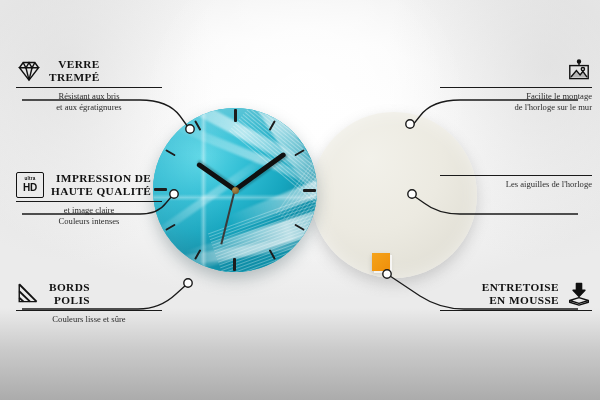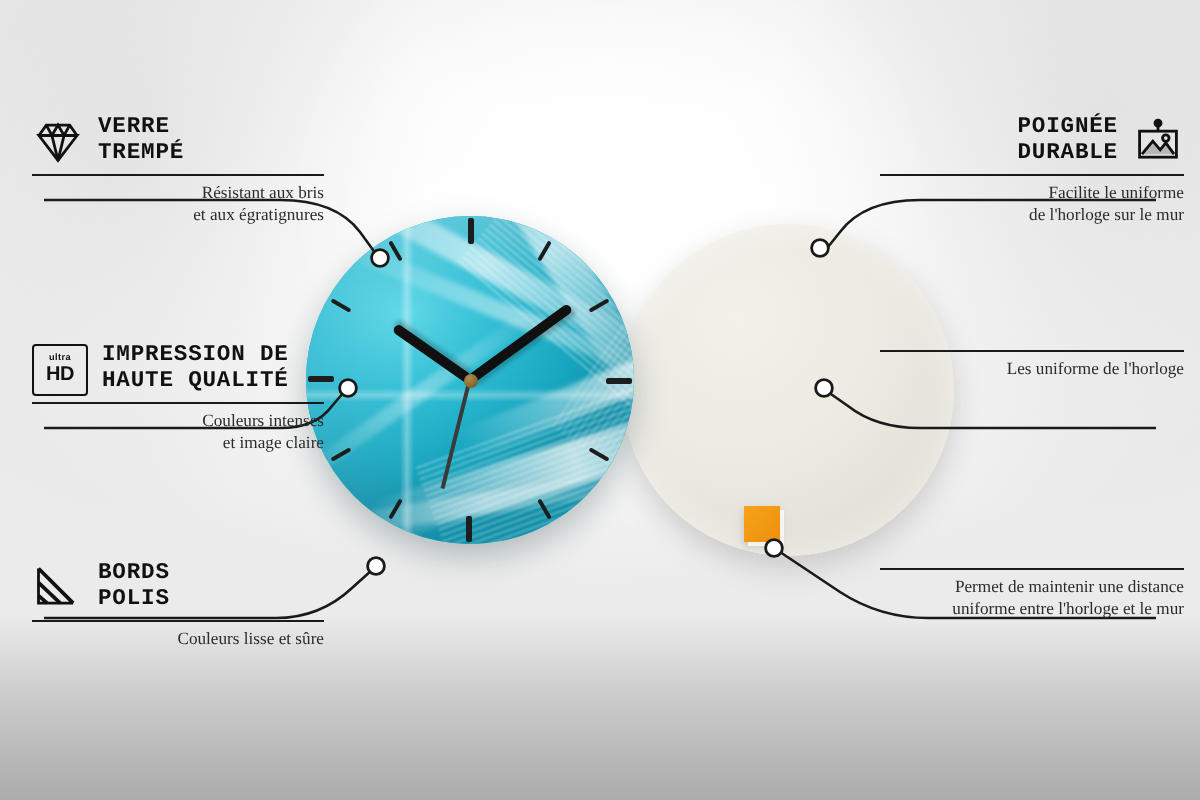--- a/index.html
+++ b/index.html
@@ -123,32 +123,33 @@
     box-shadow: 2px 2px 0 rgba(255,255,255,.75), 0 2px 4px rgba(120,120,120,.35);
   }
 
   
   .lines { position: absolute; inset: 0; }
 
   
   .feat { position: absolute; }
   .feat .row { display: flex; align-items: center; gap: 7px; }
   .feat .ttl {
-    font-family: Liberation Mono, monospace;
+    font-family: Liberation Serif, serif;
     font-weight: bold; font-size: 11.3px; line-height: 12.6px;
     letter-spacing: .4px; color: #111;
     text-transform: uppercase;
+    text-align: right;
   }
   .feat .rule { height: 1.2px; background: #1a1a1a; margin-top: 3px; }
   .feat .sub {
     font-family: "Liberation Serif", serif;
     font-size: 8.6px; line-height: 10.4px; color: #2b2b2b; margin-top: 3px;
   }
   .feat.left .row { justify-content: flex-start; }
-  .feat.left .sub { text-align: right; }
+  .feat.left .sub { text-align: center; }
   .feat.right .row { justify-content: flex-end; }
   .feat.right .sub { text-align: right; }
   .ico { flex: 0 0 auto; width: 26px; height: 26px; display: block; }
 
   .f-verre   { left: 16px; top: 58px;  width: 146px; }
   .f-impr    { left: 16px; top: 172px; width: 146px; }
   .f-bords   { left: 16px; top: 281px; width: 146px; }
   .f-poig    { right: 8px; top: 58px;  width: 152px; }
   .f-meca    { right: 8px; top: 172px; width: 152px; }
   .f-entr    { right: 8px; top: 281px; width: 152px; }
@@ -286,22 +287,22 @@
         <span class="u">ultra</span>
         <span class="h">HD</span>
       </div>
       <div>
         <div class="ttl">IMPRESSION DE</div>
         <div class="ttl">HAUTE QUALITÉ</div>
       </div>
     </div>
     <div class="rule"></div>
     <div class="sub">
+      <div>et image claire</div>
       <div>Couleurs intenses</div>
-      <div>et image claire</div>
     </div>
   </div>
 
   <div class="feat left f-bords">
     <div class="row">
       <svg class="ico" viewBox="0 0 24 24">
         <g stroke="#111" stroke-width="1.7" fill="none">
           <path d="M3,3 L19,19"></path>
           <path d="M3,9.5 L13,19"></path>
           <path d="M3,15.5 L7,19"></path>
@@ -314,50 +315,55 @@
       </div>
     </div>
     <div class="rule"></div>
     <div class="sub">
       <div>Couleurs lisse et sûre</div>
     </div>
   </div>
 
   <div class="feat right f-poig">
     <div class="row">
-      <div style="text-align:right">
-        <div class="ttl">POIGNÉE</div>
-        <div class="ttl">DURABLE</div>
-      </div>
       <svg class="ico" viewBox="0 0 24 24">
         <g fill="none" stroke="#111" stroke-width="1.3">
           <rect x="3.5" y="7" width="17" height="12"></rect>
           <path d="M12,7 L12,4.4"></path>
           <circle cx="12" cy="3.3" r="1.4" fill="#111"></circle>
           <path d="M4.6,17.6 L9.6,11.6 L13,15.6 L15.6,12.4 L19.4,17.6 Z" fill="#111" stroke="none" opacity=".22"></path>
           <path d="M4.6,17.6 L9.6,11.6 L13,15.6 L15.6,12.4 L19.4,17.6"></path>
           <circle cx="15.6" cy="10.2" r="1.5"></circle>
         </g>
       </svg>
     </div>
     <div class="rule"></div>
     <div class="sub">
-      <div>Facilite le uniforme</div>
+      <div>Facilite le montage</div>
       <div>de l'horloge sur le mur</div>
     </div>
   </div>
 
   <div class="feat right f-meca">
     <div class="rule"></div>
     <div class="sub">
-      <div>Les uniforme de l'horloge</div>
+      <div>Les aiguilles de l'horloge</div>
     </div>
   </div>
 
   <div class="feat right f-entr">
-    <div class="rule"></div>
-    <div class="sub">
-      <div>Permet de maintenir une distance</div>
-      <div>uniforme entre l'horloge et le mur</div>
-    </div>
+    <div class="row">
+      <div style="text-align:right">
+        <div class="ttl">ENTRETOISE</div>
+        <div class="ttl">EN MOUSSE</div>
+      </div>
+      <svg class="ico" viewBox="0 0 24 24">
+        <g fill="none" stroke="#111" stroke-width="1.3" stroke-linejoin="round">
+          <path d="M9.6,2.2 h4.8 v6.4 h3.1 L12,14.4 L6.5,8.6 h3.1 Z" fill="#111" stroke="#111"></path>
+          <path d="M12,15.4 L20.6,18 L12,20.6 L3.4,18 Z"></path>
+          <path d="M3.4,18 v1.6 L12,22.2 L20.6,19.6 V18"></path>
+        </g>
+      </svg>
+    </div>
+    <div class="rule"></div>
   </div>
 
 </div>
 
 </body></html>

